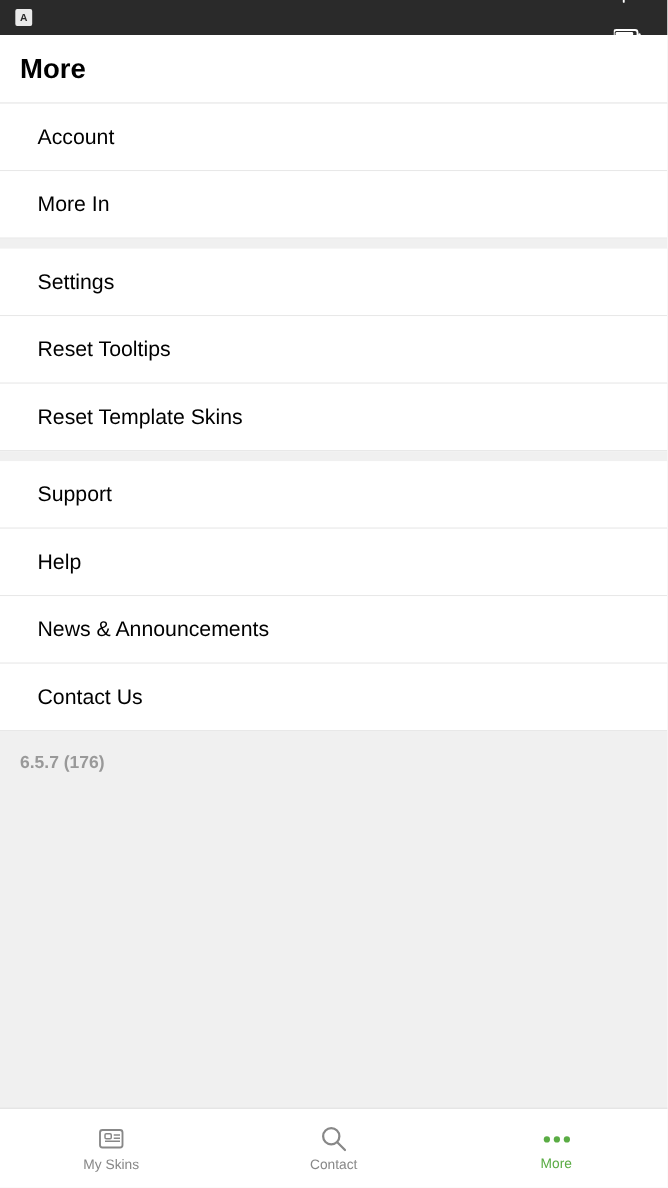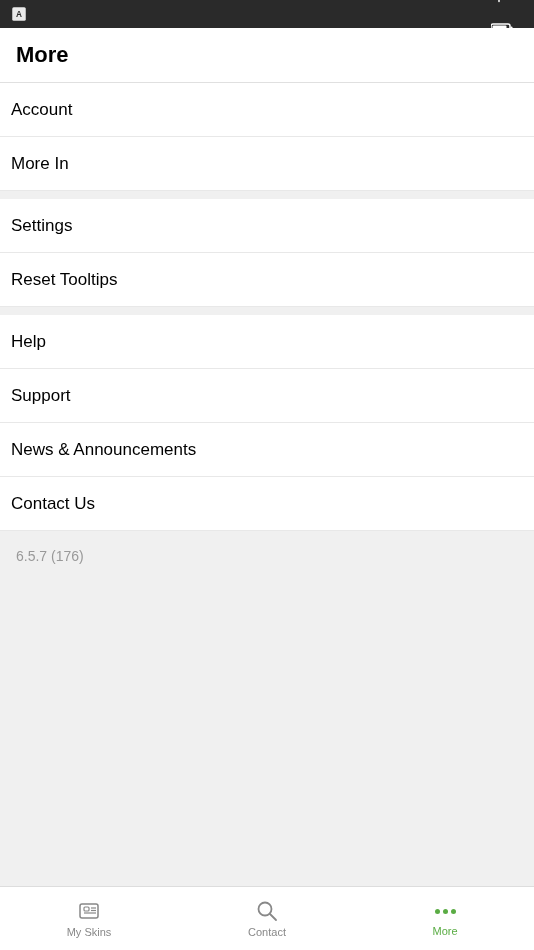--- a/index.html
+++ b/index.html
@@ -64,21 +64,21 @@
 
     
     .menu-list {
       background: #ffffff;
       margin-top: 0;
     }
 
     .menu-item {
       display: flex;
       align-items: center;
-      padding: 16px 11px;
+      padding: 16px 30px;
       border-bottom: 1px solid #e8e8e8;
       background: #ffffff;
       cursor: pointer;
       min-height: 54px;
     }
 
     .menu-item-text {
       font-size: 17px;
       color: #000000;
     }
@@ -91,20 +91,21 @@
     
     .version-area {
       background: #f0f0f0;
       padding: 16px;
       flex: 1;
     }
 
     .version-text {
       font-size: 14px;
       color: #999999;
+      font-weight: bold;
     }
 
     
     .bottom-nav {
       position: absolute;
       bottom: 0;
       left: 0;
       width: 100%;
       height: 64px;
       background: #ffffff;
@@ -207,30 +208,33 @@
     <div class="menu-section-divider"></div>
 
     <div class="menu-item">
       <span class="menu-item-text">Settings</span>
     </div>
 
     <div class="menu-item">
       <span class="menu-item-text">Reset Tooltips</span>
     </div>
 
+    <div class="menu-item">
+      <span class="menu-item-text">Reset Template Skins</span>
+    </div>
 
 
     <div class="menu-section-divider"></div>
 
     <div class="menu-item">
+      <span class="menu-item-text">Support</span>
+    </div>
+
+    <div class="menu-item">
       <span class="menu-item-text">Help</span>
-    </div>
-
-    <div class="menu-item">
-      <span class="menu-item-text">Support</span>
     </div>
 
     <div class="menu-item">
       <span class="menu-item-text">News &amp; Announcements</span>
     </div>
 
     <div class="menu-item">
       <span class="menu-item-text">Contact Us</span>
     </div>
 

